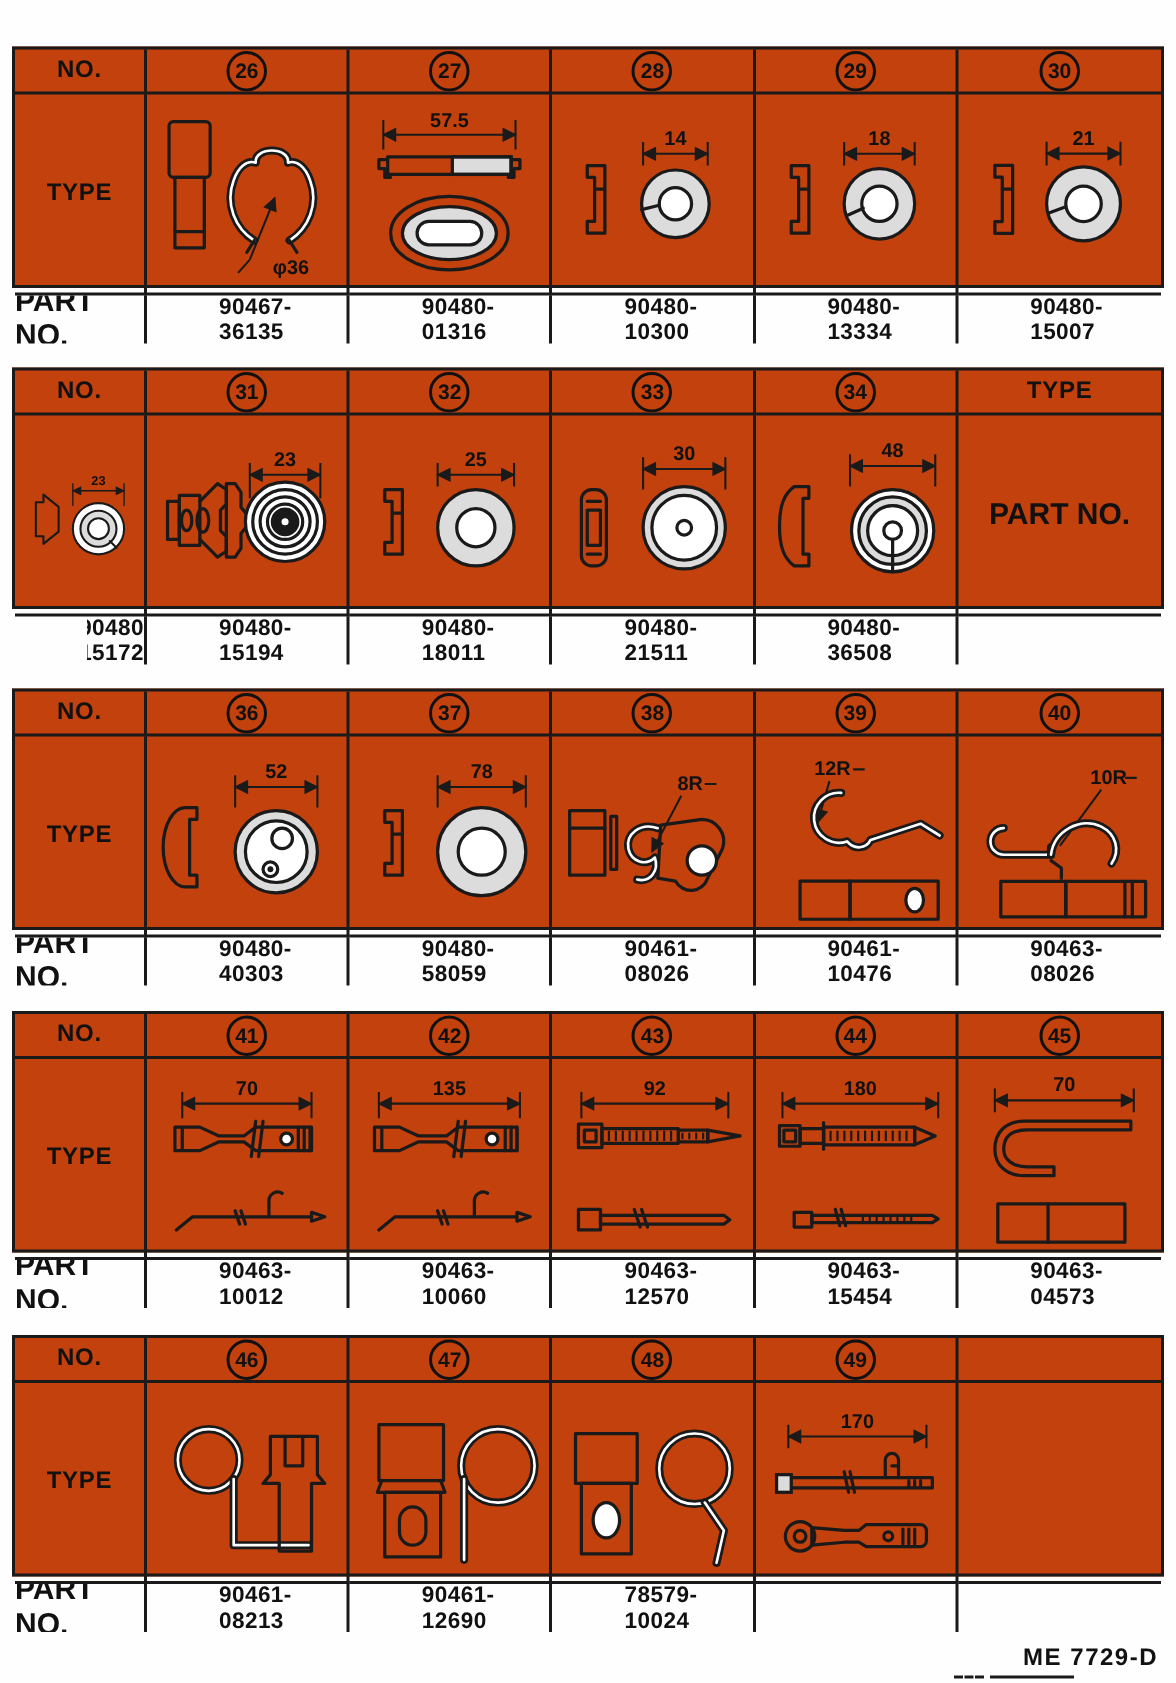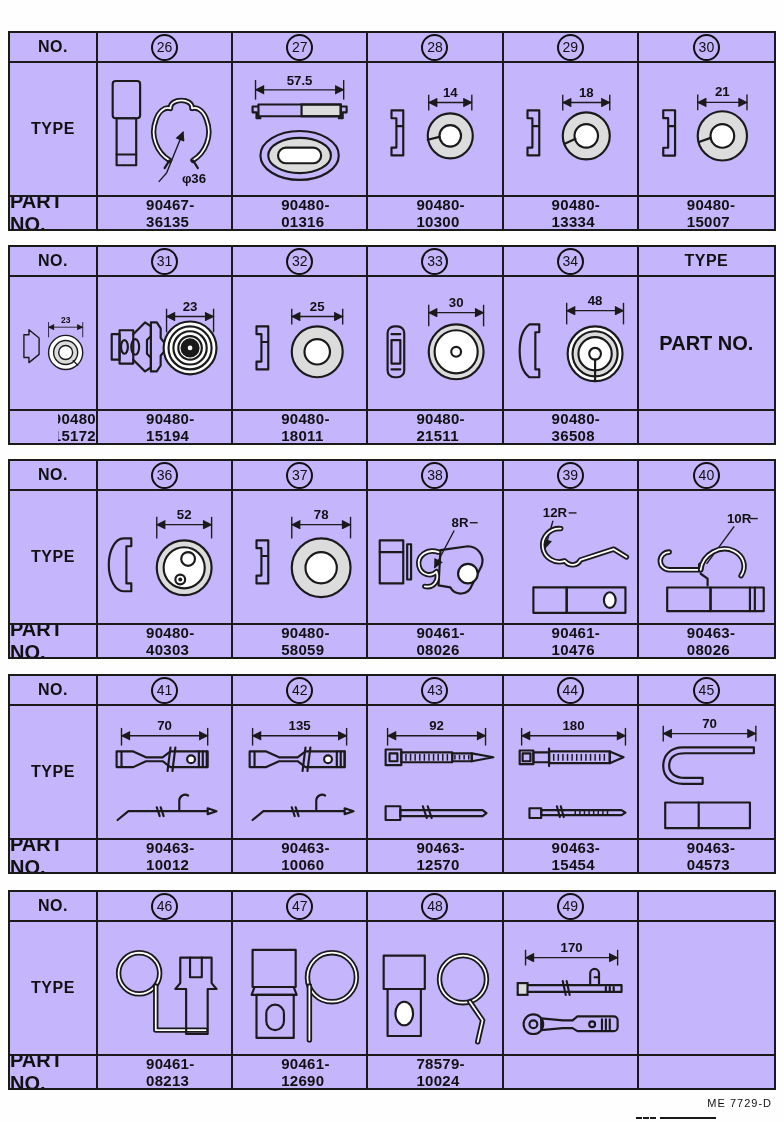--- a/index.html
+++ b/index.html
@@ -1,42 +1,42 @@
 <!DOCTYPE html>
 <html><head>
 <meta charset="utf-8">
 <style>
   html,body{margin:0;padding:0;background:#fff;}
   body{width:784px;height:1122px;font-family:"Liberation Sans",sans-serif;color:#111;}
   .sheet{position:relative;width:784px;height:1122px;background:#fefefe;overflow:hidden;}
-  .ptable{position:absolute;left:8px;width:768px;height:200px;border:2px solid #1a1a1a;
+  .ptable{position:absolute;left:8px;width:768px;height:161px;border:2px solid #1a1a1a;
           box-sizing:border-box;display:grid;grid-template-columns:88px repeat(5,1fr);
-          grid-template-rows:30px 134px 32px;background:#c4b5fd;}
+          grid-template-rows:30px 134px 32px;background:#c2410c;}
   .ptable>div{border-right:2px solid #1a1a1a;border-bottom:2px solid #1a1a1a;
           display:flex;align-items:center;justify-content:center;overflow:hidden;}
   .ptable>div:nth-child(6n){border-right:none;}
   .ptable>div:nth-child(n+13){border-bottom:none;}
   .lab{font-weight:700;font-size:16px;letter-spacing:.5px;}
   .lab-part{font-size:20px;letter-spacing:0;}
   .circ{width:23px;height:23px;border:2.5px solid #111;border-radius:50%;display:flex;
-        align-items:center;justify-content:center;font-weight:400;font-size:14px;line-height:1;}
+        align-items:center;justify-content:center;font-weight:700;font-size:14px;line-height:1;}
   .part{font-weight:700;font-size:15px;letter-spacing:.3px;margin-left:48px;}
   .typec{padding:0;}
   .typec svg{width:100%;height:100%;display:block;}
   svg text{font-family:"Liberation Sans",sans-serif;font-size:13.5px;font-weight:700;fill:#111;text-anchor:middle;}
   .s{fill:none;stroke:#1a1a1a;stroke-width:2.2;stroke-linecap:round;stroke-linejoin:round;}
   .w{fill:#fff;stroke:#1a1a1a;stroke-width:2.2;}
   .g{fill:#dcdcdc;stroke:#1a1a1a;stroke-width:2.2;}
   .f{fill:#1a1a1a;stroke:none;}
   .tk{fill:none;stroke:#1a1a1a;stroke-width:5.5;stroke-linecap:round;stroke-linejoin:round;}
   .wl{fill:none;stroke:#fff;stroke-width:1.8;stroke-linecap:round;stroke-linejoin:round;}
   .dm{stroke:#1a1a1a;stroke-width:1.4;fill:none;}
   .ser{stroke:#1a1a1a;stroke-width:7;stroke-dasharray:1.5 3.2;fill:none;}
   .serS{stroke:#1a1a1a;stroke-width:4.5;stroke-dasharray:1.5 3.2;fill:none;}
-  .footer{position:absolute;top:1097px;right:12px;font-weight:400;font-size:11px;letter-spacing:1px;}
+  .footer{position:absolute;top:1097px;right:12px;font-weight:700;font-size:16px;letter-spacing:1px;}
   .frule{position:absolute;top:1117px;left:660px;width:56px;border-top:2px solid #1a1a1a;}
   .frule-d{position:absolute;top:1117px;left:636px;width:20px;border-top:2px dashed #1a1a1a;}
 </style>
 </head>
 <body>
 
 <svg width="0" height="0" style="position:absolute">
   <defs>
     <marker id="ar" viewBox="0 0 10 10" refX="9" refY="5" markerWidth="9" markerHeight="7" orient="auto-start-reverse">
       <path d="M0,0 L10,5 L0,10 z" fill="#1a1a1a"></path>

